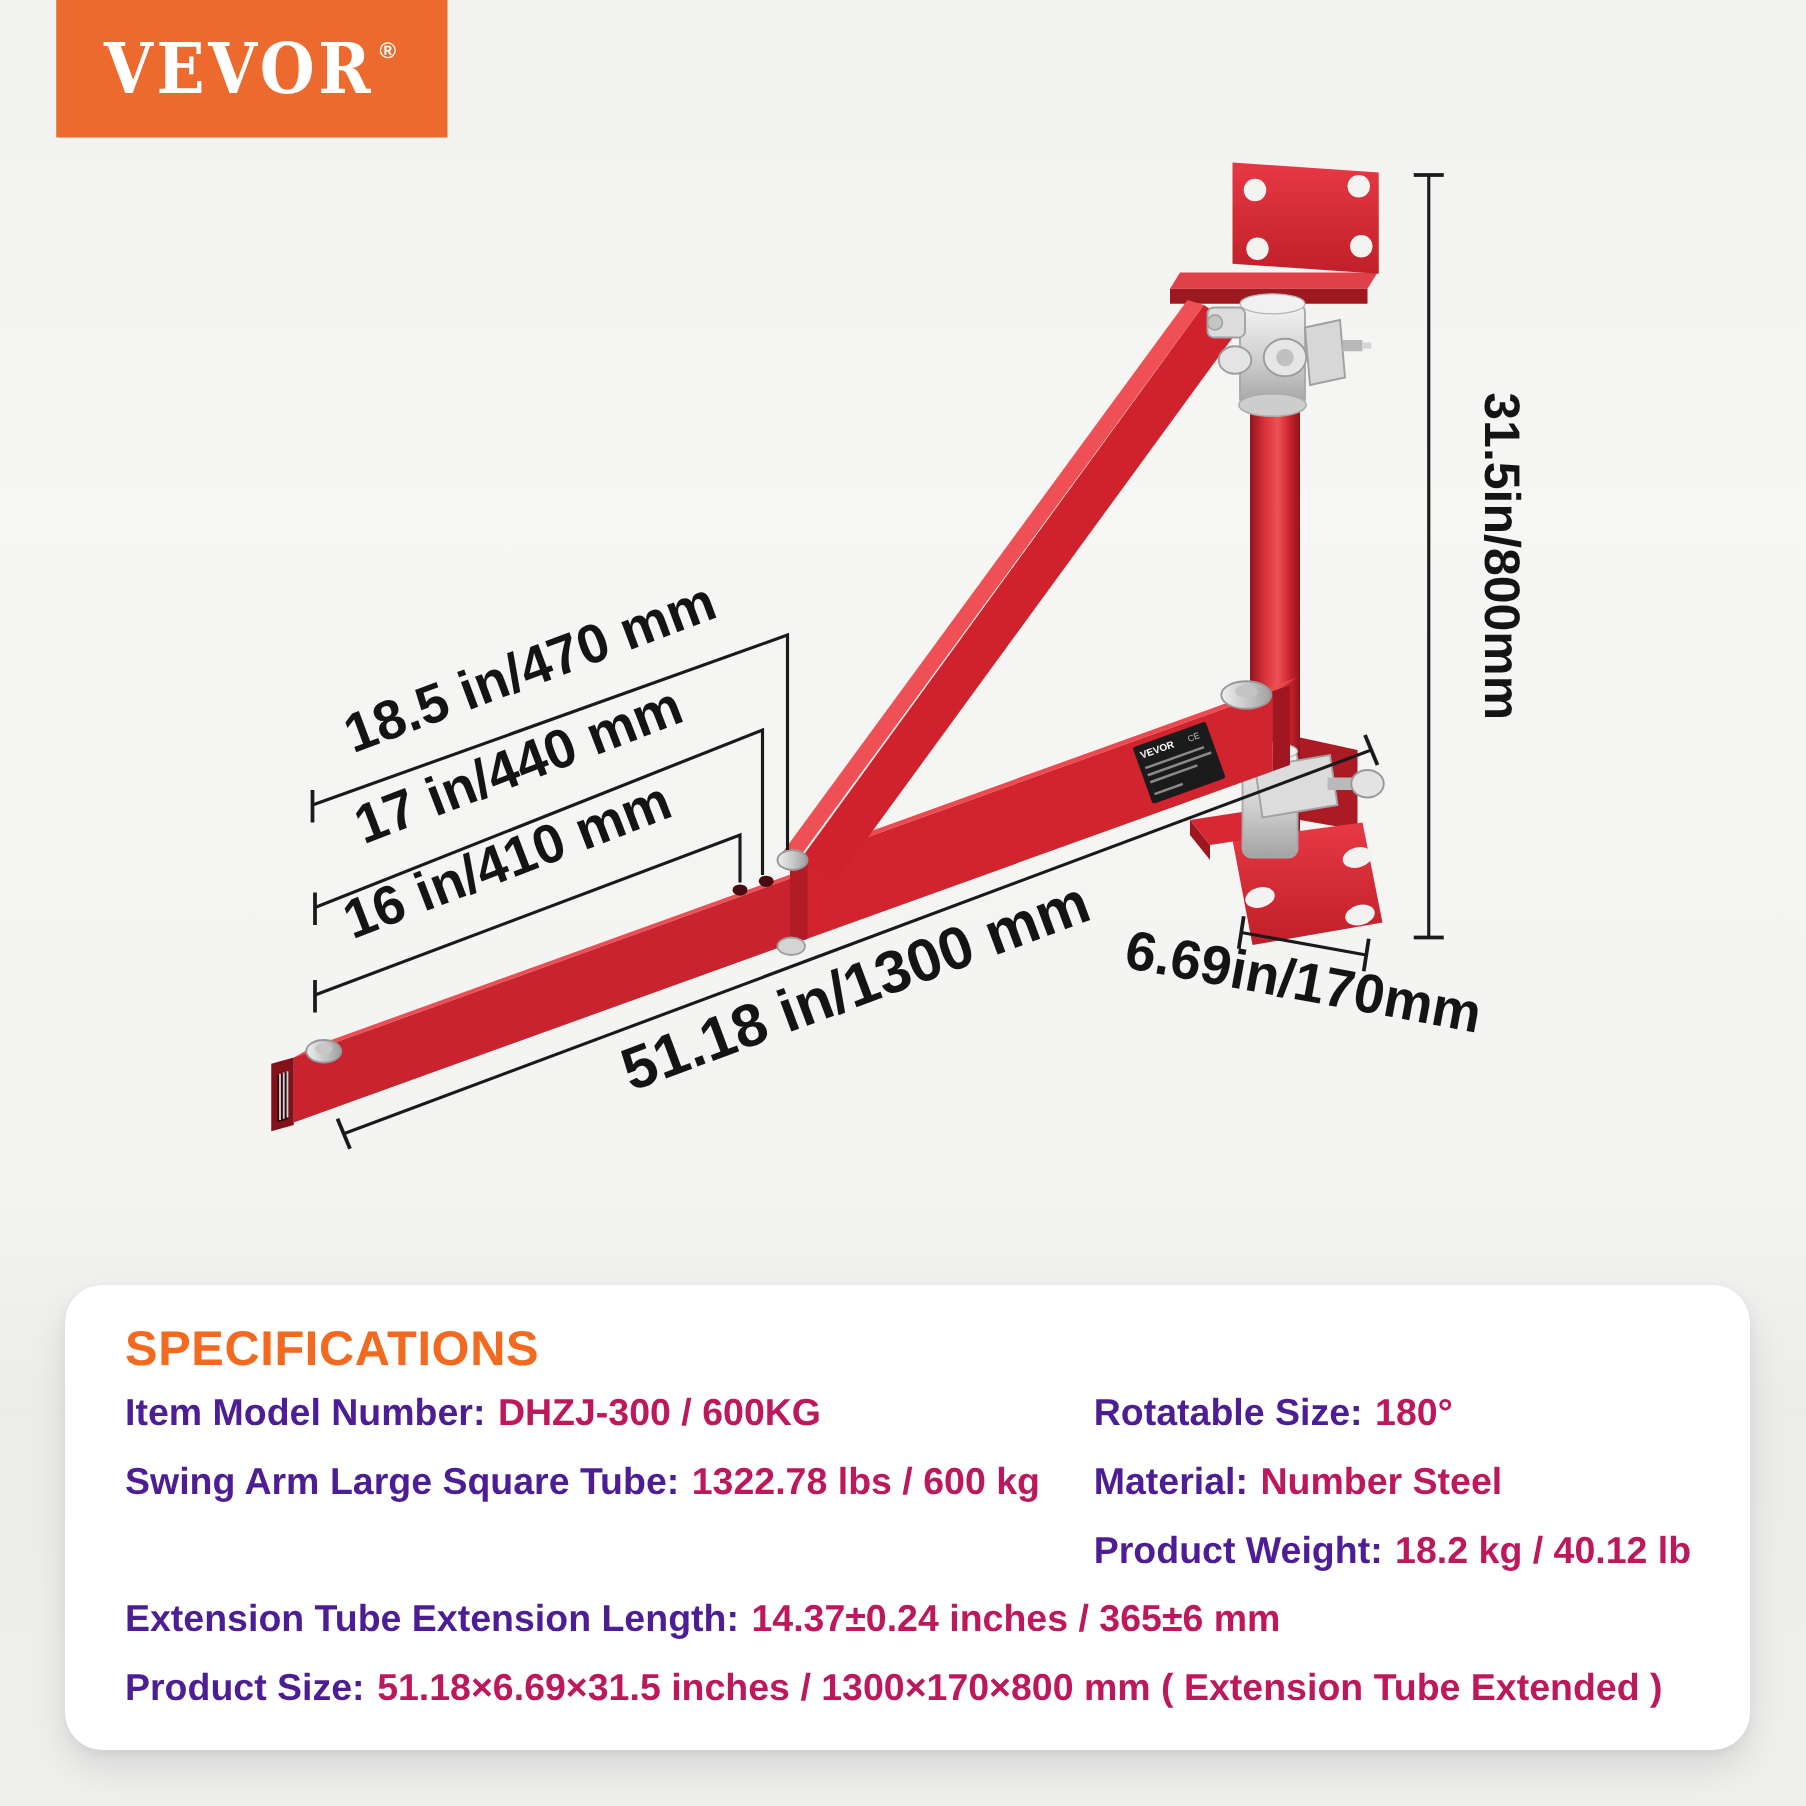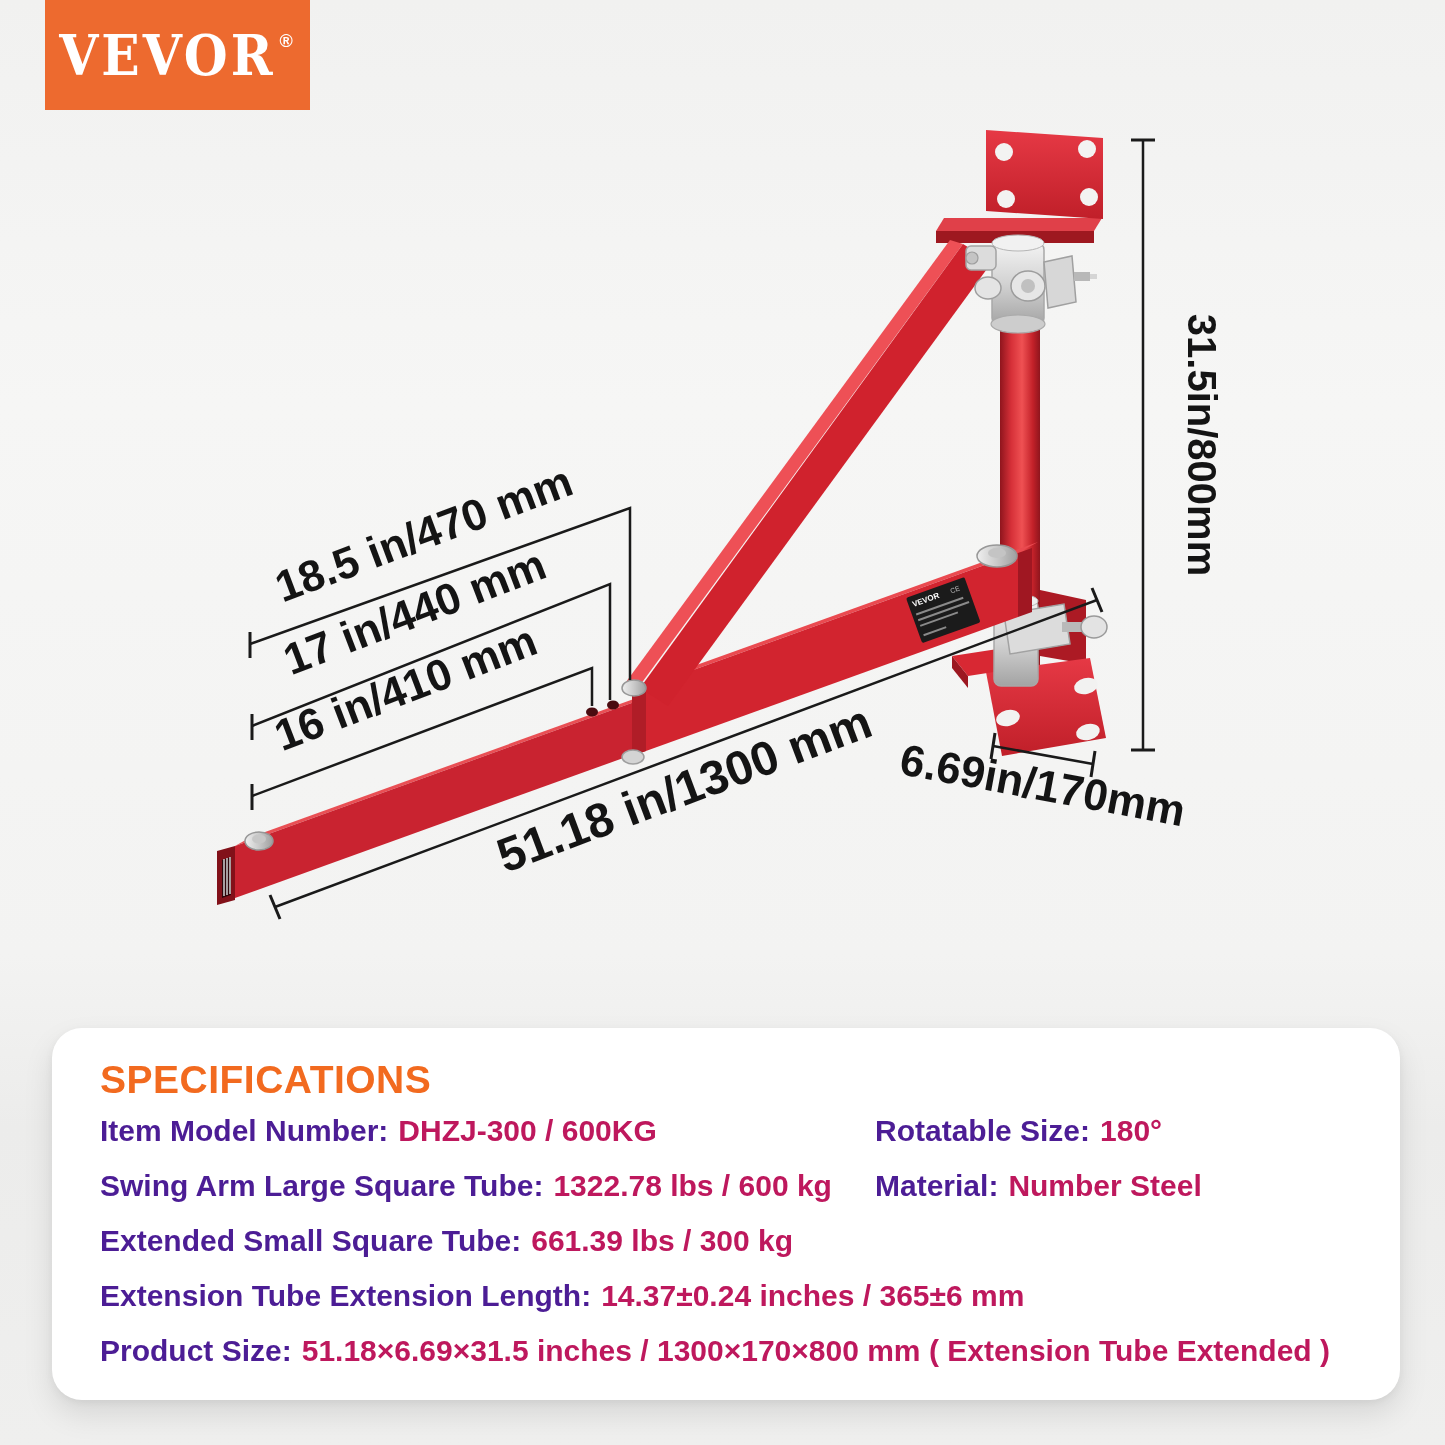--- a/index.html
+++ b/index.html
@@ -3,21 +3,21 @@
 <meta charset="utf-8">
 <style>
   html,body{margin:0;padding:0;}
   body{
     width:1445px;height:1445px;position:relative;overflow:hidden;
     background:linear-gradient(180deg,#f1f1f0 0%,#f6f6f5 28%,#f3f3f2 66%,#ececeb 78%,#efefee 100%);
     font-family:"Liberation Sans", sans-serif;
   }
   
   .logo{
-    position:absolute;left:45px;top:0;width:265px;height:110px;
+    position:absolute;left:45px;top:0;width:313px;height:110px;
     background:#ED6A2F;display:flex;align-items:center;justify-content:center;
   }
   .logo .word{
     color:#fff;font-weight:bold;font-size:56px;letter-spacing:3px;
     font-family:"DejaVu Serif","Liberation Serif",serif;
     font-stretch:condensed;line-height:1;
   }
   .logo sup{font-size:18px;vertical-align:28px;margin-left:4px;font-family:"Liberation Sans",sans-serif;}
   
   .diagram{position:absolute;left:0;top:0;width:1445px;height:1020px;}
@@ -201,22 +201,22 @@
   </div>
   <div class="spec-item pos-r1">
     <span class="lbl">Rotatable Size:</span><span class="val">180°</span>
   </div>
   <div class="spec-item pos-l2">
     <span class="lbl">Swing Arm Large Square Tube:</span><span class="val">1322.78 lbs / 600 kg</span>
   </div>
   <div class="spec-item pos-r2">
     <span class="lbl">Material:</span><span class="val">Number Steel</span>
   </div>
-  <div class="spec-item pos-l3">
-    <span class="lbl">Extended Small Square Tube:</span><span class="val">661.39 lbs / 300 kg</span>
+  <div class="spec-item pos-r3">
+    <span class="lbl">Product Weight:</span><span class="val">18.2 kg / 40.12 lb</span>
   </div>
   <div class="spec-item pos-l4">
     <span class="lbl">Extension Tube Extension Length:</span><span class="val">14.37±0.24 inches / 365±6 mm</span>
   </div>
   <div class="spec-item pos-l5">
     <span class="lbl">Product Size:</span><span class="val">51.18×6.69×31.5 inches / 1300×170×800 mm ( Extension Tube Extended )</span>
   </div>
 </div>
 
 </body></html>

